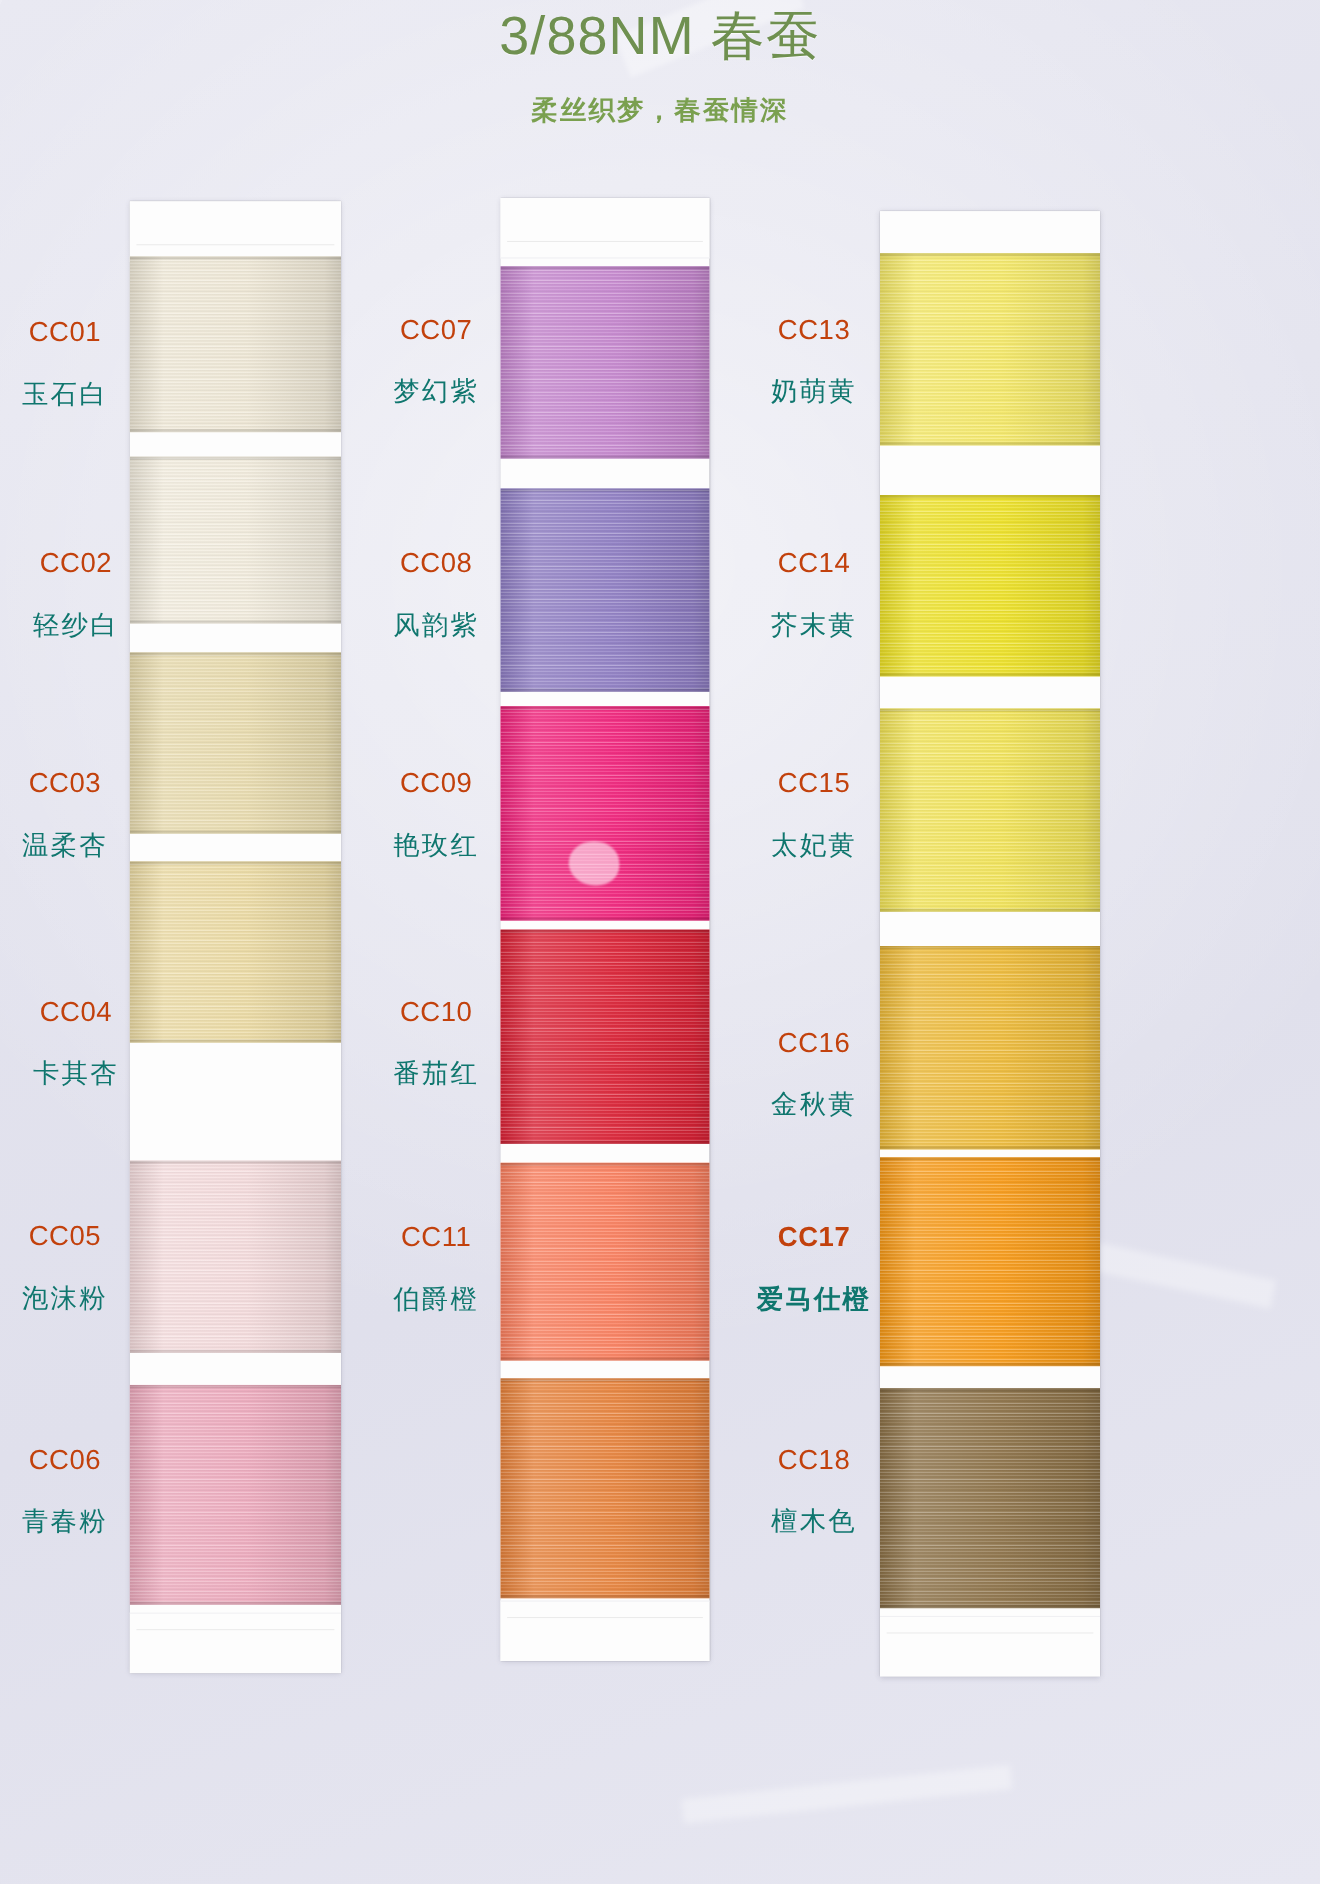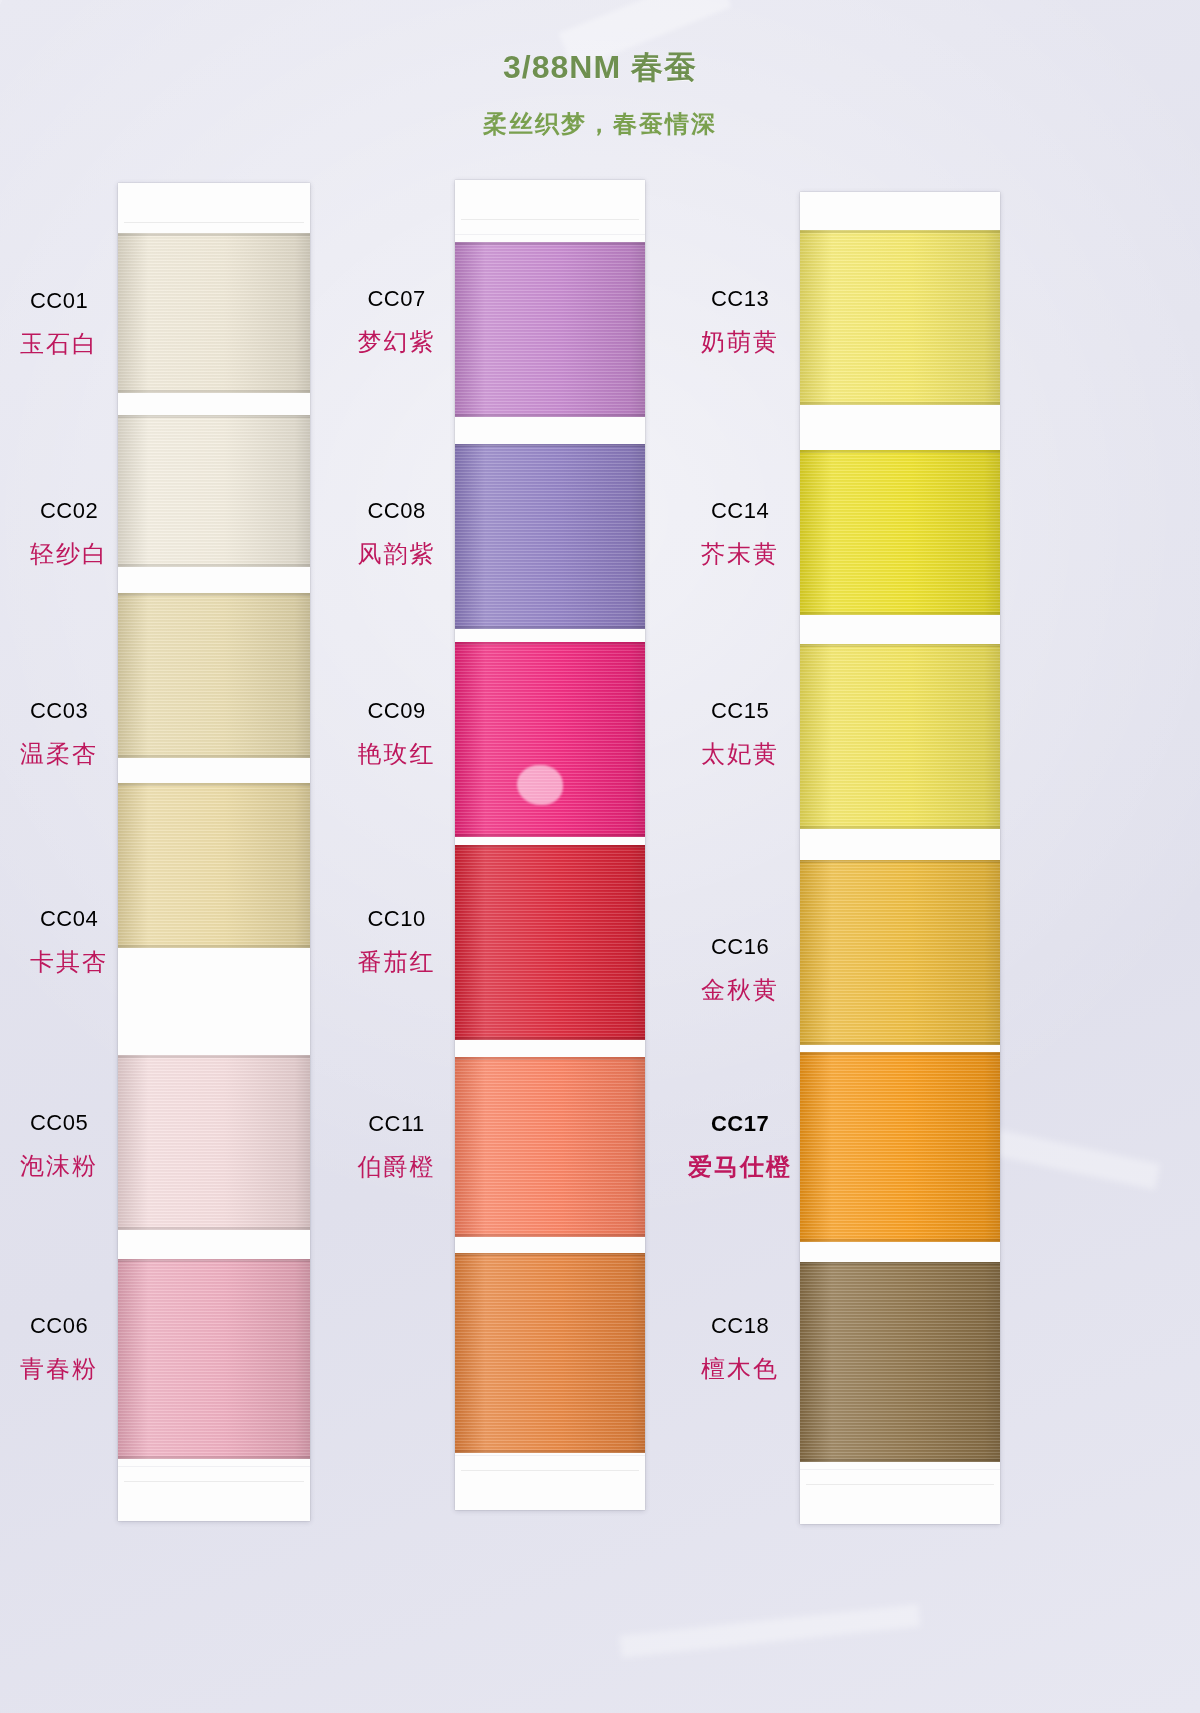--- a/index.html
+++ b/index.html
@@ -24,21 +24,21 @@
     opacity:.5;
   }
   
   .crease{position:absolute;background:rgba(255,255,255,.35);pointer-events:none;}
   .c1{left:560px;top:0;width:170px;height:40px;transform:rotate(-22deg);filter:blur(2px);}
   .c2{left:930px;top:1140px;width:230px;height:26px;transform:rotate(12deg);filter:blur(3px);}
   .c3{left:620px;top:1620px;width:300px;height:22px;transform:rotate(-6deg);filter:blur(3px);}
 
   header{position:absolute;left:0;top:0;width:1200px;text-align:center;}
   .title{
-    margin-top:46px;font-size:32px;font-weight:bold;color:#6f9050;
+    font-size:49px;font-weight:normal;color:#6f9050;
     letter-spacing:1px;text-shadow:0 1px 0 rgba(255,255,255,.6);
   }
   .subtitle{
     margin-top:18px;font-size:24px;font-weight:bold;color:#7aa04f;
     letter-spacing:2px;
   }
 
   .board{position:absolute;left:0;top:0;width:1200px;height:1713px;}
 
   
@@ -88,24 +88,24 @@
   }
   .swatch .edge.t{top:0;}
   .swatch .edge.b{bottom:0;}
 
   
   .label{
     position:absolute;text-align:center;color:#2b2b30;
     line-height:1;
   }
   .label .code{
-    font-size:22px;letter-spacing:.5px;color:#000000;
+    font-size:25px;letter-spacing:.5px;color:#c2410c;
   }
   .label .name{
-    margin-top:20px;font-size:24px;letter-spacing:2px;color:#be185d;
+    margin-top:32px;font-size:24px;letter-spacing:2px;color:#0f766e;
   }
   
   .artifact{
     position:absolute;width:46px;height:40px;border-radius:50% 50% 46% 54%;
     background:rgba(255,255,255,.55);filter:blur(1.2px);
   }
 </style>
 </head>
 <body style="background: rgb(230, 230, 239);">
 

